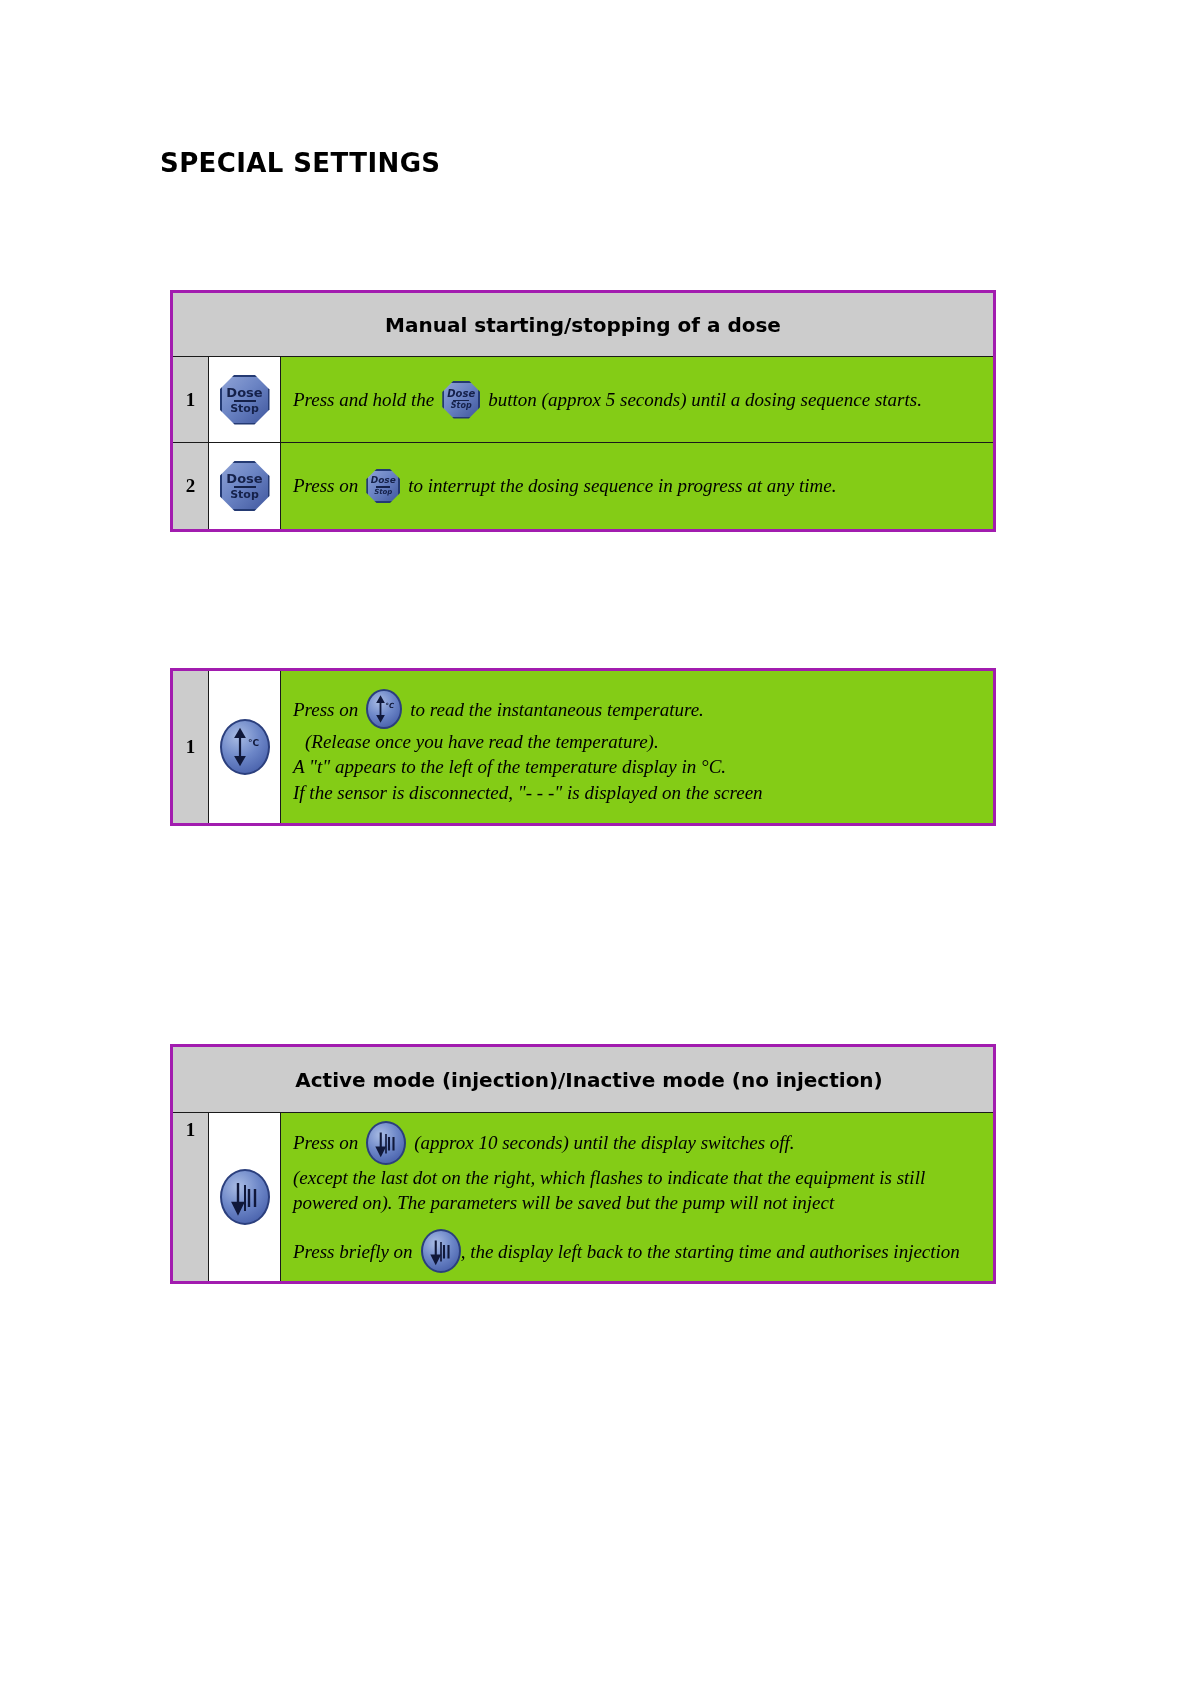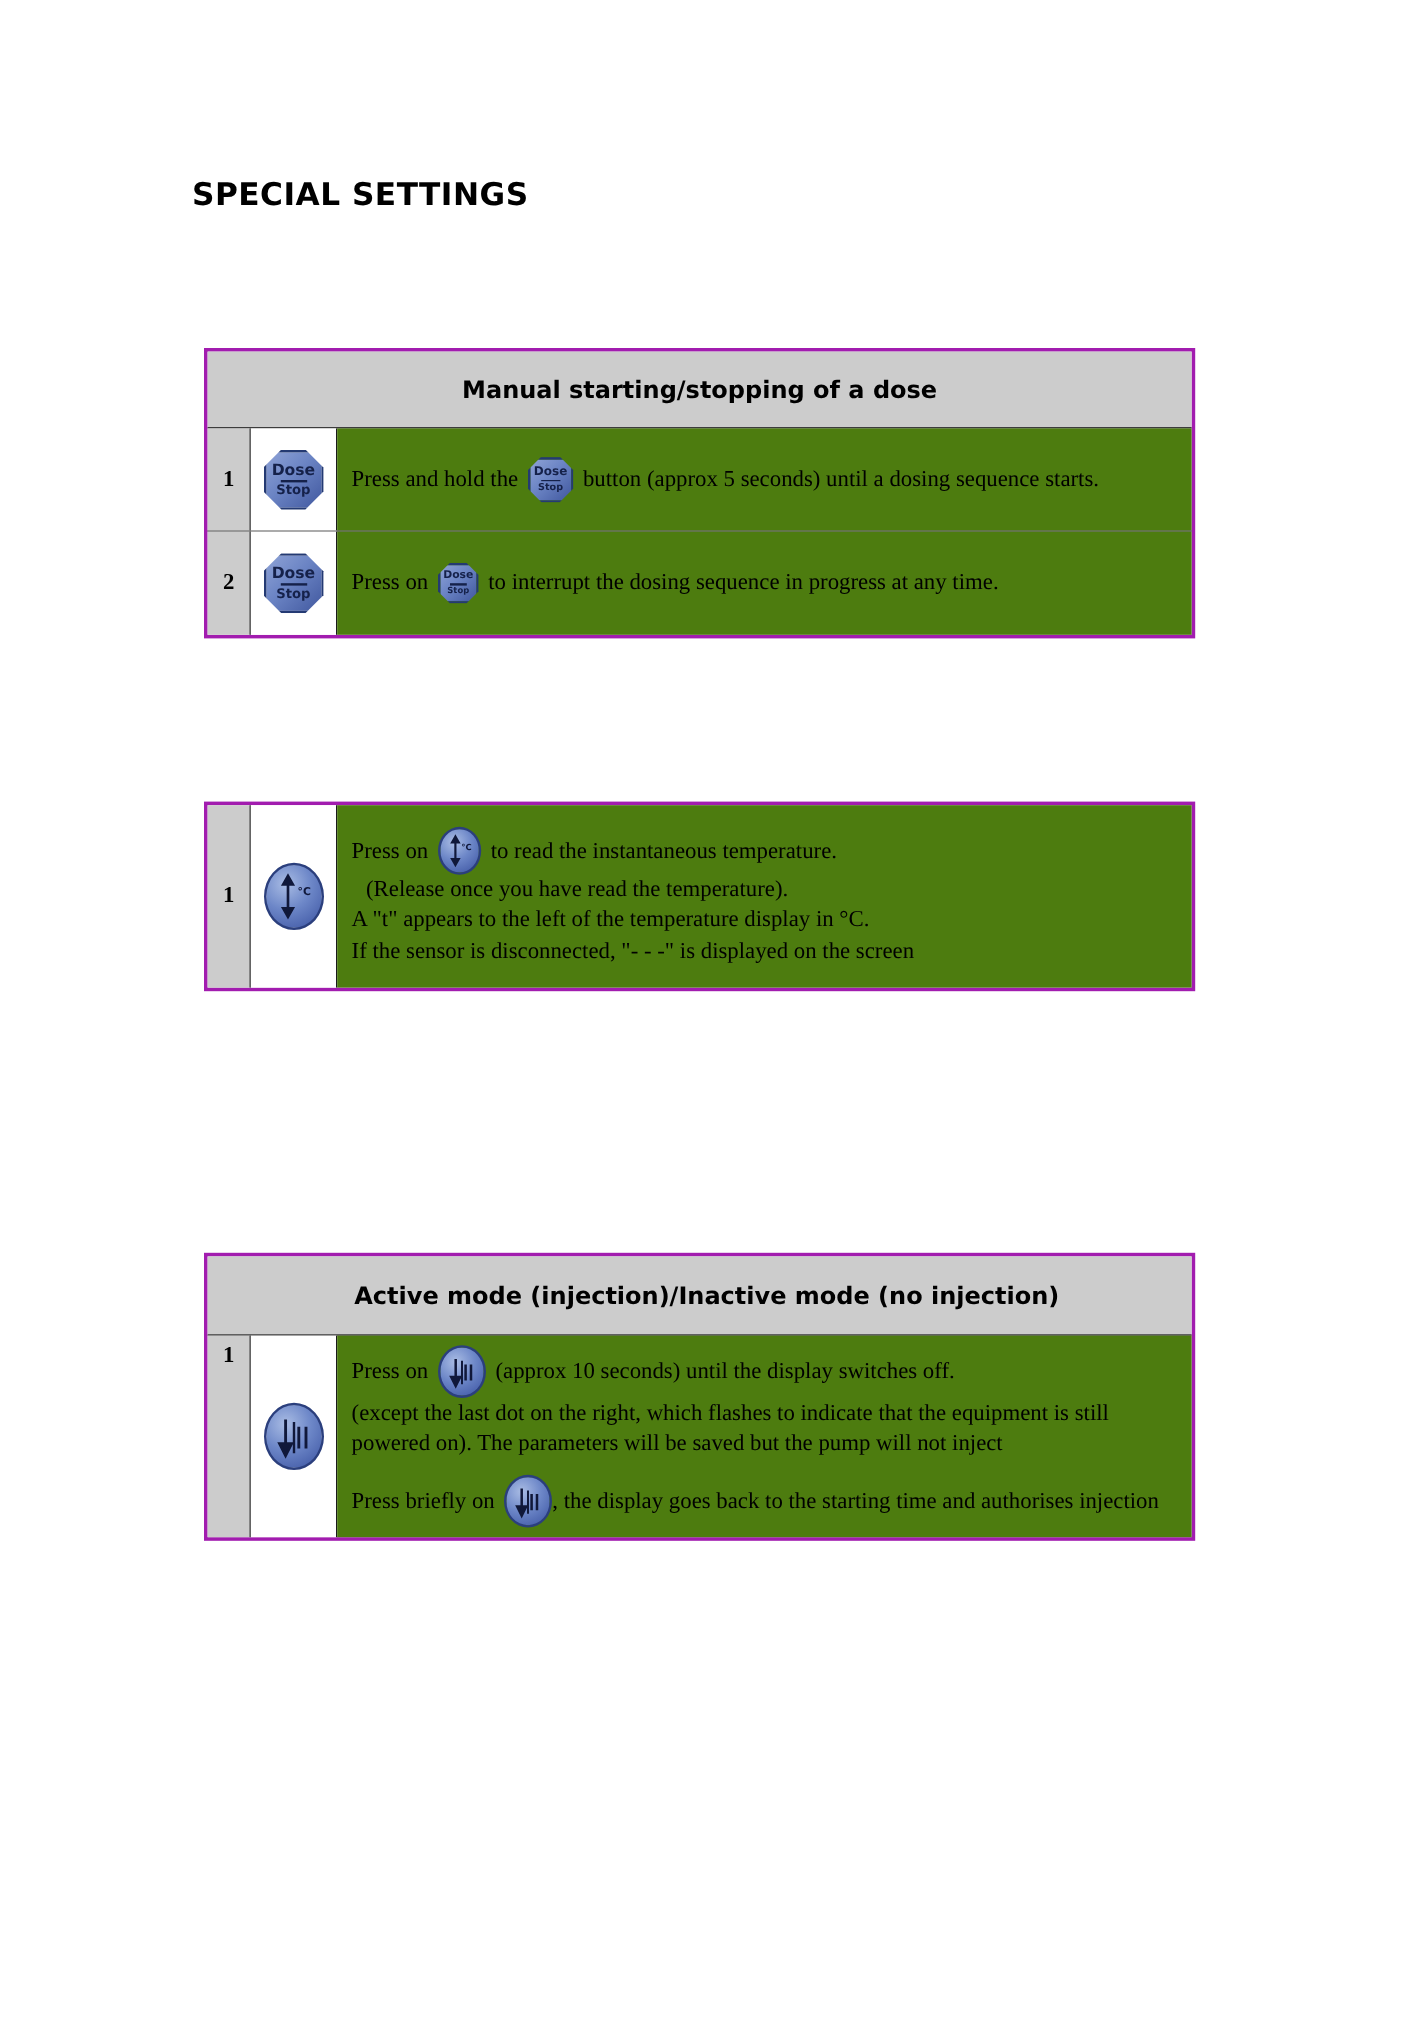--- a/index.html
+++ b/index.html
@@ -88,28 +88,29 @@
     min-width: 72px;
     background: #ffffff;
     border-right: 1px solid #1a1a1a;
     display: flex;
     align-items: center;
     justify-content: center;
     box-sizing: border-box;
   }
   .cell-text {
     flex: 1;
-    background: #4d7c0f;
+    background: #84cc16;
     padding: 8px 10px 8px 12px;
     display: flex;
     flex-direction: column;
     justify-content: center;
     box-sizing: border-box;
     font-size: 19px;
     line-height: 1.32;
+    font-style: italic;
   }
   .line {
     display: block;
     white-space: nowrap;
   }
   .line.inline-mix {
     display: flex;
     align-items: center;
     flex-wrap: nowrap;
   }
@@ -362,19 +363,19 @@
             <svg width="30" height="30" viewBox="0 0 40 40" aria-hidden="true">
               <g stroke="#10183a" stroke-width="2.8" fill="#10183a">
                 <line x1="13" y1="6" x2="13" y2="28"></line>
                 <polygon points="13,36 8,26 18,26"></polygon>
                 <line x1="24" y1="12" x2="24" y2="30"></line>
                 <line x1="30" y1="12" x2="30" y2="30"></line>
               </g>
               <line x1="20" y1="8" x2="20" y2="34" stroke="#10183a" stroke-width="2.2"></line>
             </svg>
           </span>
-          <span>, the display goes back to the starting time and authorises injection</span>
+          <span>, the display left back to the starting time and authorises injection</span>
         </span>
       </div>
     </div>
   </div>
 
 </div>
 
 </body></html>

